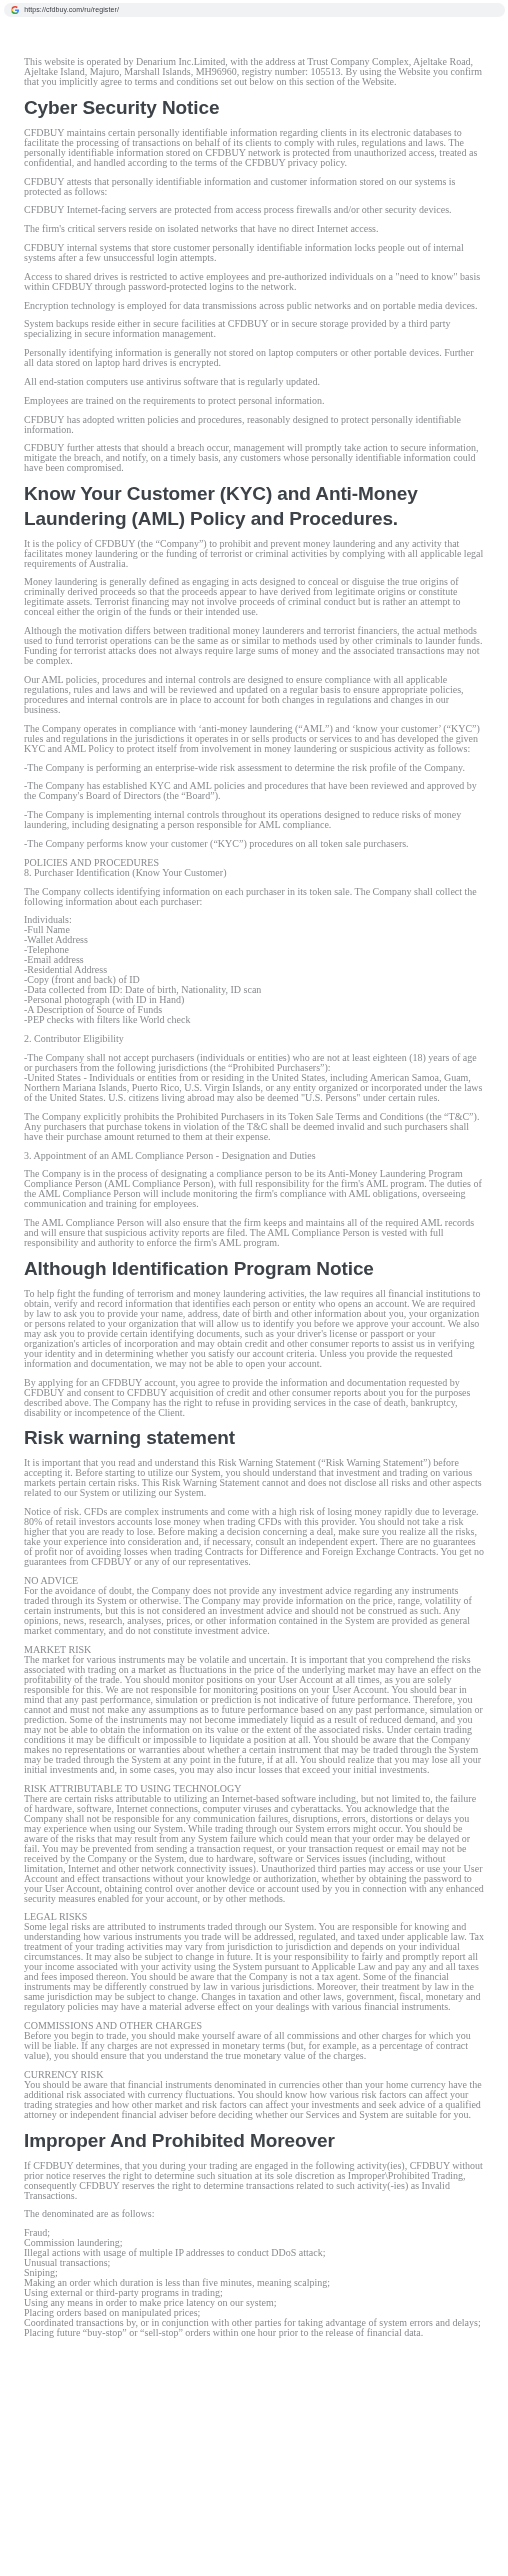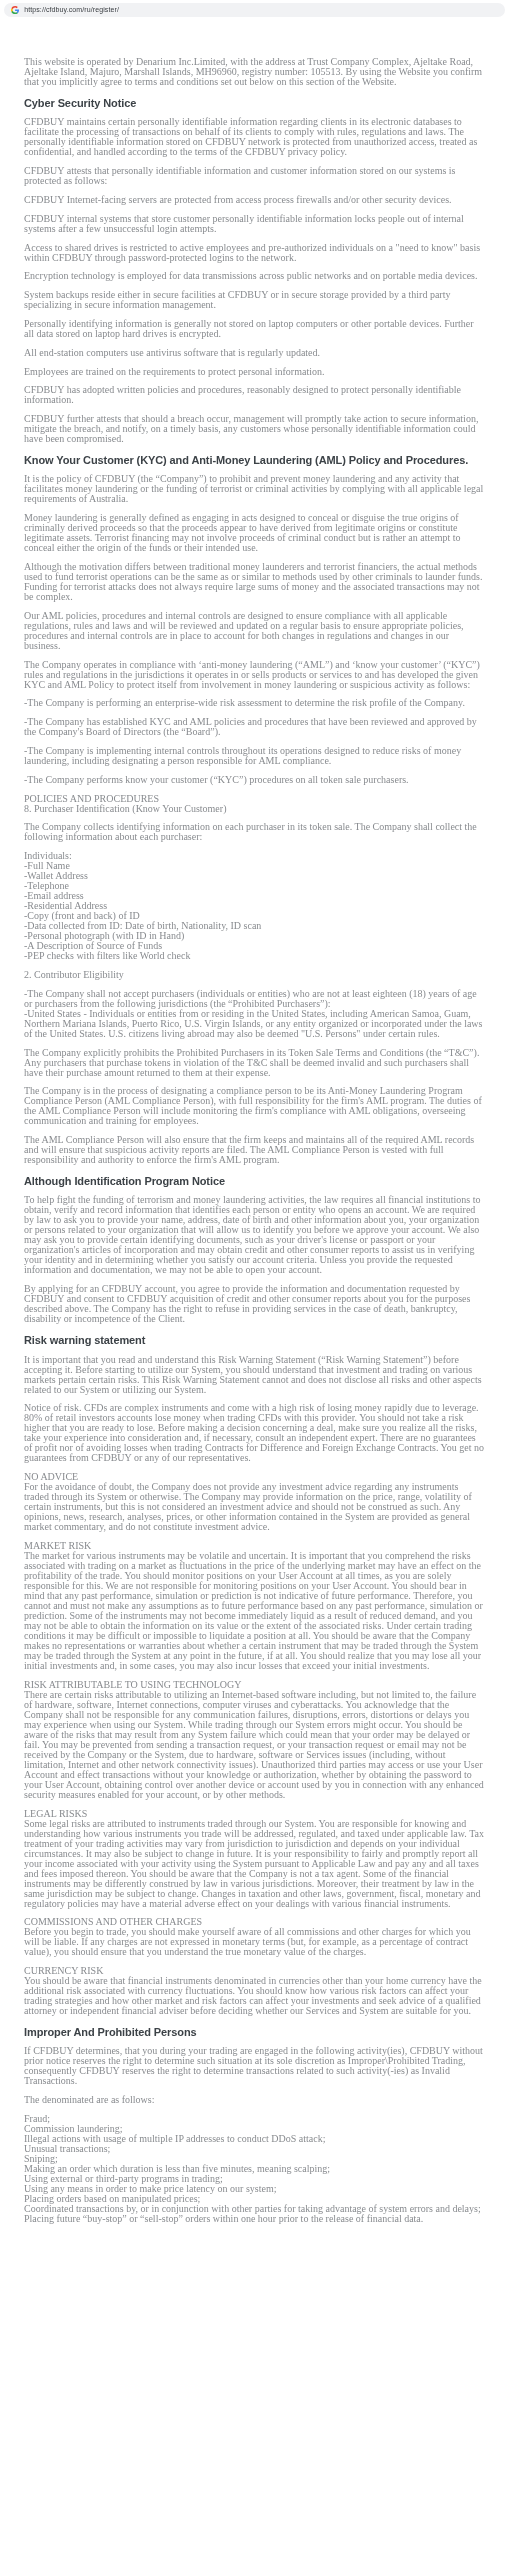--- a/index.html
+++ b/index.html
@@ -14,21 +14,21 @@
   .g-icon { width:8.2px; height:8.2px; flex:0 0 auto; }
   .g-icon svg { width:8.2px; height:8.2px; display:block; }
   .url-text { font-size:7px; color:#393d41; letter-spacing:0.1px; white-space:nowrap; }
 
   .doc { padding:38px 24px 36px 24px; }
   .para {
     font-size:10px; line-height:10px; color:#888b8f;
     margin:0 0 8.8px 0; white-space:pre-line;font-family:Liberation Serif, serif;
   }
   .heading {
-    font-size:11px; line-height:1.3; color:#3c4247;
+    font-size:19px; line-height:1.3; color:#3c4247;
     margin:8.2px 0 7.2px 0; font-weight:bold; letter-spacing:-0.1px;
   }
 </style>
 </head>
 <body>
 
 <div class="browser-bar">
   <div class="url-pill">
     <span class="g-icon">
       <svg viewBox="0 0 48 48" xmlns="http://www.w3.org/2000/svg">
@@ -41,20 +41,21 @@
     <span class="url-text">https://cfdbuy.com/ru/register/</span>
   </div>
 </div>
 
 <div class="doc">
   <p class="para">This website is operated by Denarium Inc.Limited, with the address at Trust Company Complex, Ajeltake Road, Ajeltake Island, Majuro, Marshall Islands, MH96960, registry number: 105513. By using the Website you confirm that you implicitly agree to terms and conditions set out below on this section of the Website.</p>
   <h1 class="heading">Cyber Security Notice</h1>
   <p class="para">CFDBUY maintains certain personally identifiable information regarding clients in its electronic databases to facilitate the processing of transactions on behalf of its clients to comply with rules, regulations and laws. The personally identifiable information stored on CFDBUY network is protected from unauthorized access, treated as confidential, and handled according to the terms of the CFDBUY privacy policy.</p>
   <p class="para">CFDBUY attests that personally identifiable information and customer information stored on our systems is protected as follows:</p>
   <p class="para">CFDBUY Internet-facing servers are protected from access process firewalls and/or other security devices.</p>
+  <p class="para">The firm's critical servers reside on isolated networks that have no direct Internet access.</p>
   <p class="para">CFDBUY internal systems that store customer personally identifiable information locks people out of internal systems after a few unsuccessful login attempts.</p>
   <p class="para">Access to shared drives is restricted to active employees and pre-authorized individuals on a "need to know" basis within CFDBUY through password-protected logins to the network.</p>
   <p class="para">Encryption technology is employed for data transmissions across public networks and on portable media devices.</p>
   <p class="para">System backups reside either in secure facilities at CFDBUY or in secure storage provided by a third party specializing in secure information management.</p>
   <p class="para">Personally identifying information is generally not stored on laptop computers or other portable devices. Further all data stored on laptop hard drives is encrypted.</p>
   <p class="para">All end-station computers use antivirus software that is regularly updated.</p>
   <p class="para">Employees are trained on the requirements to protect personal information.</p>
   <p class="para">CFDBUY has adopted written policies and procedures, reasonably designed to protect personally identifiable information.</p>
   <p class="para">CFDBUY further attests that should a breach occur, management will promptly take action to secure information, mitigate the breach, and notify, on a timely basis, any customers whose personally identifiable information could have been compromised.</p>
   <h1 class="heading">Know Your Customer (KYC) and Anti-Money Laundering (AML) Policy and Procedures.</h1>
@@ -79,41 +80,42 @@
 -Copy (front and back) of ID
 -Data collected from ID: Date of birth, Nationality, ID scan
 -Personal photograph (with ID in Hand)
 -A Description of Source of Funds
 -PEP checks with filters like World check</p>
   <p class="para">2. Contributor Eligibility</p>
   <p class="para">-The Company shall not accept purchasers (individuals or entities) who are not at least eighteen (18) years of age or purchasers from the following jurisdictions (the “Prohibited Purchasers”):
 -United States - Individuals or entities from or residing in the United States, including American Samoa, Guam, Northern Mariana Islands, Puerto Rico, U.S. Virgin Islands, or any entity organized or incorporated under the laws of the United States. U.S. citizens living abroad may also be deemed "U.S. Persons" under certain rules.</p>
   <p class="para">The Company explicitly prohibits the Prohibited Purchasers in its Token Sale Terms and Conditions (the “T&amp;C”).
 Any purchasers that purchase tokens in violation of the T&amp;C shall be deemed invalid and such purchasers shall have their purchase amount returned to them at their expense.</p>
+  <p class="para">3. Appointment of an AML Compliance Person - Designation and Duties</p>
   <p class="para">The Company is in the process of designating a compliance person to be its Anti-Money Laundering Program Compliance Person (AML Compliance Person), with full responsibility for the firm's AML program. The duties of the AML Compliance Person will include monitoring the firm's compliance with AML obligations, overseeing communication and training for employees.</p>
   <p class="para">The AML Compliance Person will also ensure that the firm keeps and maintains all of the required AML records and will ensure that suspicious activity reports are filed. The AML Compliance Person is vested with full responsibility and authority to enforce the firm's AML program.</p>
   <h1 class="heading">Although Identification Program Notice</h1>
   <p class="para">To help fight the funding of terrorism and money laundering activities, the law requires all financial institutions to obtain, verify and record information that identifies each person or entity who opens an account. We are required by law to ask you to provide your name, address, date of birth and other information about you, your organization or persons related to your organization that will allow us to identify you before we approve your account. We also may ask you to provide certain identifying documents, such as your driver's license or passport or your organization's articles of incorporation and may obtain credit and other consumer reports to assist us in verifying your identity and in determining whether you satisfy our account criteria. Unless you provide the requested information and documentation, we may not be able to open your account.</p>
   <p class="para">By applying for an CFDBUY account, you agree to provide the information and documentation requested by CFDBUY and consent to CFDBUY acquisition of credit and other consumer reports about you for the purposes described above. The Company has the right to refuse in providing services in the case of death, bankruptcy, disability or incompetence of the Client.</p>
   <h1 class="heading">Risk warning statement</h1>
   <p class="para">It is important that you read and understand this Risk Warning Statement (“Risk Warning Statement”) before accepting it. Before starting to utilize our System, you should understand that investment and trading on various markets pertain certain risks. This Risk Warning Statement cannot and does not disclose all risks and other aspects related to our System or utilizing our System.</p>
   <p class="para">Notice of risk. CFDs are complex instruments and come with a high risk of losing money rapidly due to leverage. 80% of retail investors accounts lose money when trading CFDs with this provider. You should not take a risk higher that you are ready to lose. Before making a decision concerning a deal, make sure you realize all the risks, take your experience into consideration and, if necessary, consult an independent expert. There are no guarantees of profit nor of avoiding losses when trading Contracts for Difference and Foreign Exchange Contracts. You get no guarantees from CFDBUY or any of our representatives.</p>
   <p class="para">NO ADVICE
 For the avoidance of doubt, the Company does not provide any investment advice regarding any instruments traded through its System or otherwise. The Company may provide information on the price, range, volatility of certain instruments, but this is not considered an investment advice and should not be construed as such. Any opinions, news, research, analyses, prices, or other information contained in the System are provided as general market commentary, and do not constitute investment advice.</p>
   <p class="para">MARKET RISK
 The market for various instruments may be volatile and uncertain. It is important that you comprehend the risks associated with trading on a market as fluctuations in the price of the underlying market may have an effect on the profitability of the trade. You should monitor positions on your User Account at all times, as you are solely responsible for this. We are not responsible for monitoring positions on your User Account. You should bear in mind that any past performance, simulation or prediction is not indicative of future performance. Therefore, you cannot and must not make any assumptions as to future performance based on any past performance, simulation or prediction. Some of the instruments may not become immediately liquid as a result of reduced demand, and you may not be able to obtain the information on its value or the extent of the associated risks. Under certain trading conditions it may be difficult or impossible to liquidate a position at all. You should be aware that the Company makes no representations or warranties about whether a certain instrument that may be traded through the System may be traded through the System at any point in the future, if at all. You should realize that you may lose all your initial investments and, in some cases, you may also incur losses that exceed your initial investments.</p>
   <p class="para">RISK ATTRIBUTABLE TO USING TECHNOLOGY
 There are certain risks attributable to utilizing an Internet-based software including, but not limited to, the failure of hardware, software, Internet connections, computer viruses and cyberattacks. You acknowledge that the Company shall not be responsible for any communication failures, disruptions, errors, distortions or delays you may experience when using our System. While trading through our System errors might occur. You should be aware of the risks that may result from any System failure which could mean that your order may be delayed or fail. You may be prevented from sending a transaction request, or your transaction request or email may not be received by the Company or the System, due to hardware, software or Services issues (including, without limitation, Internet and other network connectivity issues). Unauthorized third parties may access or use your User Account and effect transactions without your knowledge or authorization, whether by obtaining the password to your User Account, obtaining control over another device or account used by you in connection with any enhanced security measures enabled for your account, or by other methods.</p>
   <p class="para">LEGAL RISKS
 Some legal risks are attributed to instruments traded through our System. You are responsible for knowing and understanding how various instruments you trade will be addressed, regulated, and taxed under applicable law. Tax treatment of your trading activities may vary from jurisdiction to jurisdiction and depends on your individual circumstances. It may also be subject to change in future. It is your responsibility to fairly and promptly report all your income associated with your activity using the System pursuant to Applicable Law and pay any and all taxes and fees imposed thereon. You should be aware that the Company is not a tax agent. Some of the financial instruments may be differently construed by law in various jurisdictions. Moreover, their treatment by law in the same jurisdiction may be subject to change. Changes in taxation and other laws, government, fiscal, monetary and regulatory policies may have a material adverse effect on your dealings with various financial instruments.</p>
   <p class="para">COMMISSIONS AND OTHER CHARGES
 Before you begin to trade, you should make yourself aware of all commissions and other charges for which you will be liable. If any charges are not expressed in monetary terms (but, for example, as a percentage of contract value), you should ensure that you understand the true monetary value of the charges.</p>
   <p class="para">CURRENCY RISK
 You should be aware that financial instruments denominated in currencies other than your home currency have the additional risk associated with currency fluctuations. You should know how various risk factors can affect your trading strategies and how other market and risk factors can affect your investments and seek advice of a qualified attorney or independent financial adviser before deciding whether our Services and System are suitable for you.</p>
-  <h1 class="heading">Improper And Prohibited Persons</h1>
+  <h1 class="heading">Improper And Prohibited Moreover</h1>
   <p class="para">If CFDBUY determines, that you during your trading are engaged in the following activity(ies), CFDBUY without prior notice reserves the right to determine such situation at its sole discretion as Improper\Prohibited Trading, consequently CFDBUY reserves the right to determine transactions related to such activity(-ies) as Invalid Transactions.</p>
   <p class="para">The denominated are as follows:</p>
   <p class="para">Fraud;
 Commission laundering;
 Illegal actions with usage of multiple IP addresses to conduct DDoS attack;
 Unusual transactions;
 Sniping;
 Making an order which duration is less than five minutes, meaning scalping;
 Using external or third-party programs in trading;
 Using any means in order to make price latency on our system;

